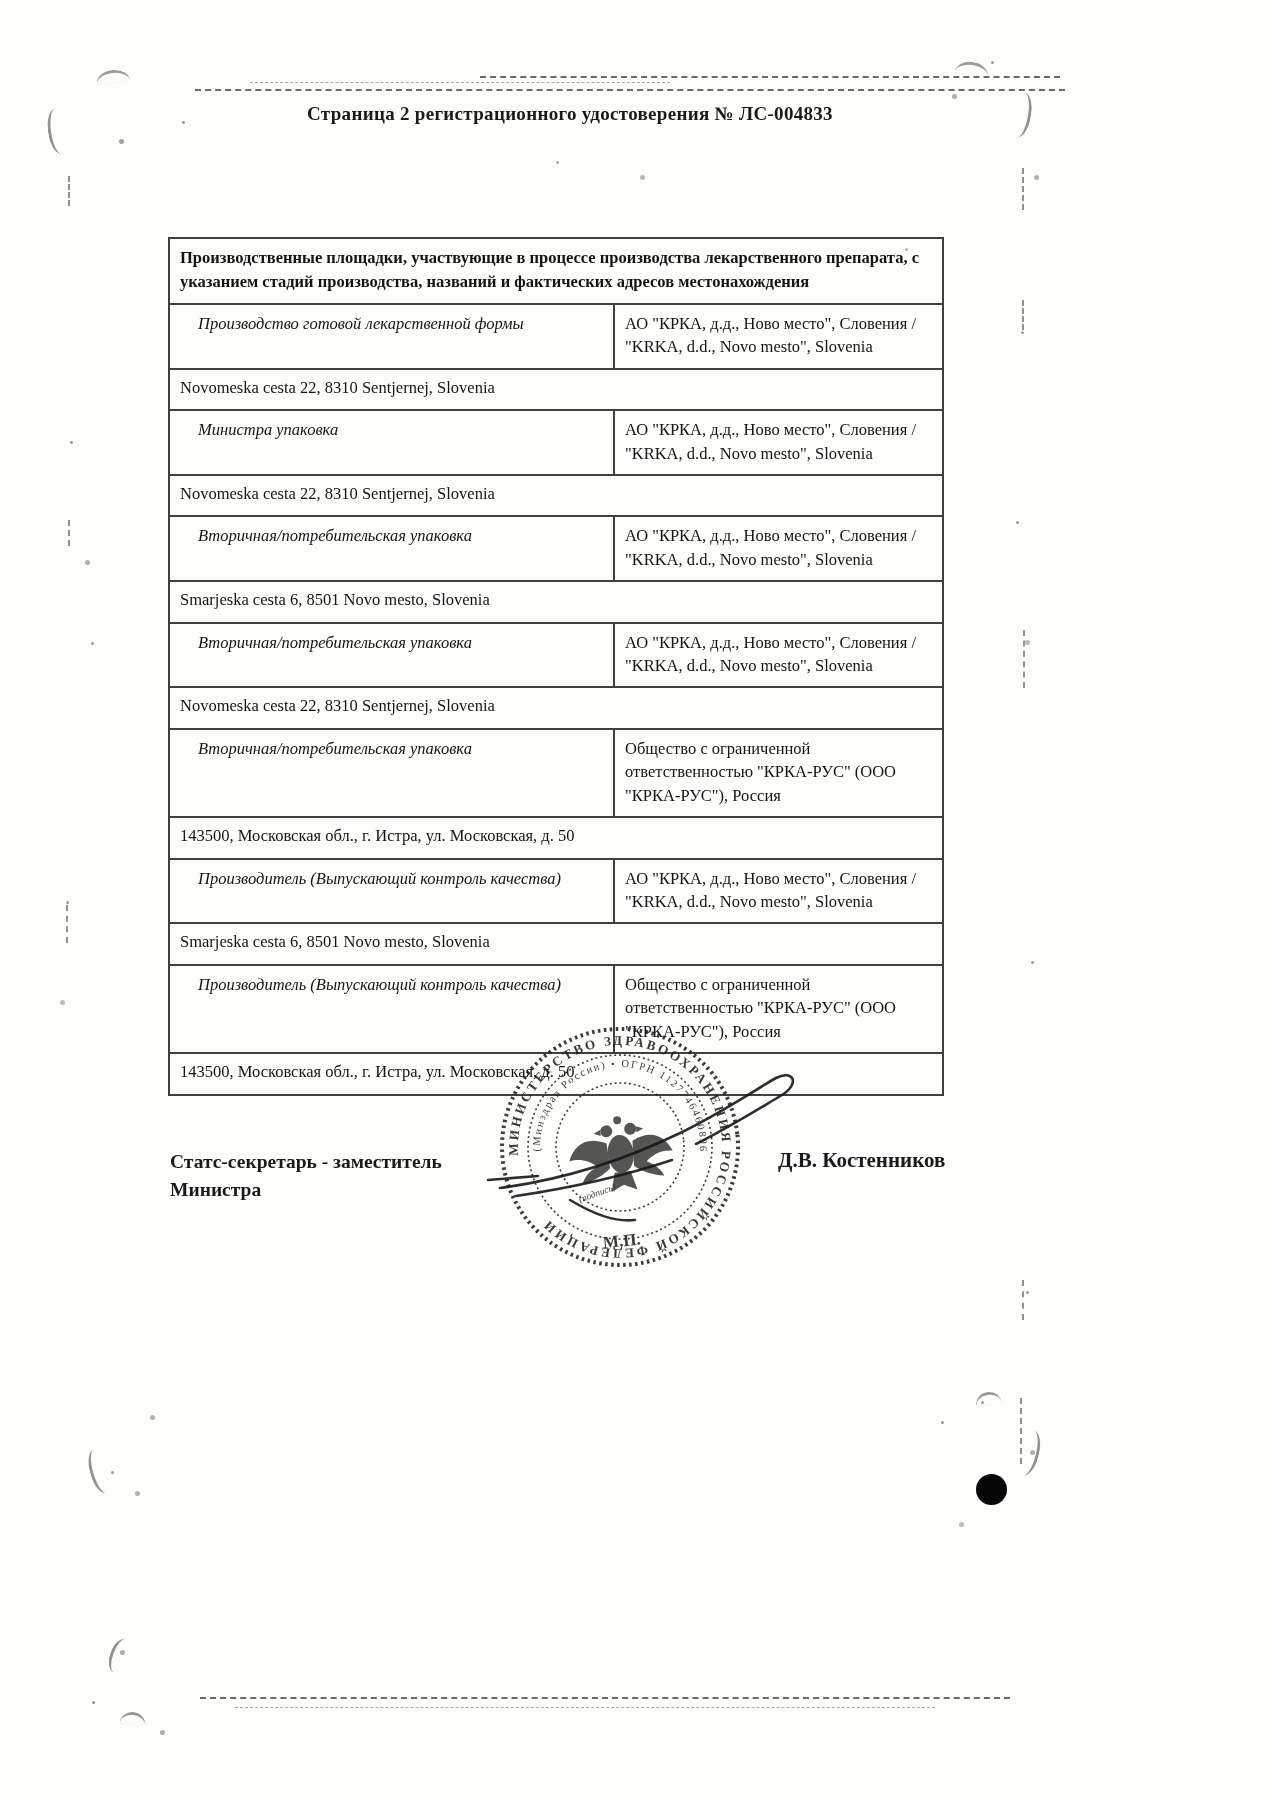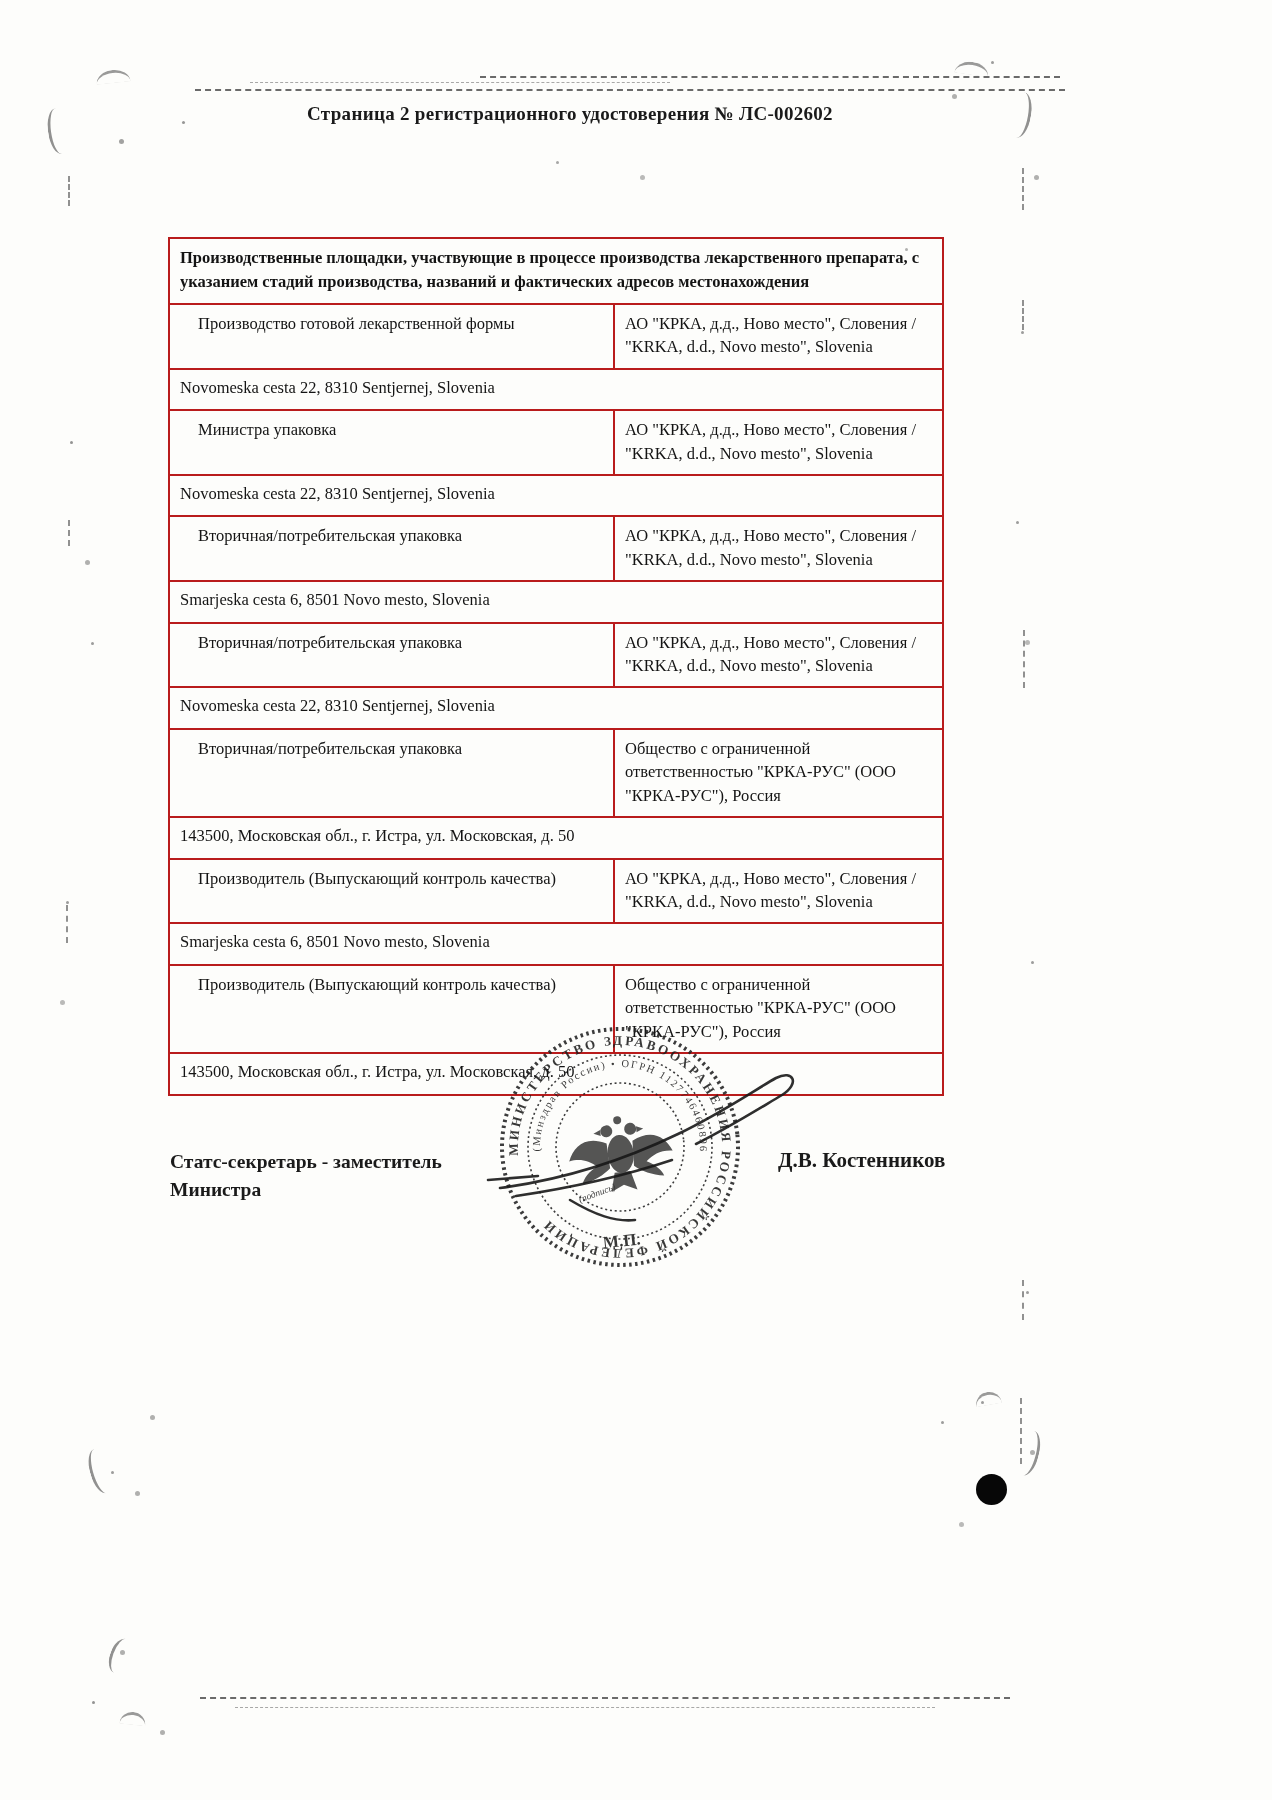--- a/index.html
+++ b/index.html
@@ -18,26 +18,26 @@
     text-align:center;font-size:19px;font-weight:600;
     letter-spacing:.3px;color:#1a1a1a;
   }
   
   .sites-table{
     position:absolute;left:168px;top:237px;width:776px;
     border-collapse:collapse;
     font-size:16.5px;line-height:1.42;color:#141414;
   }
   .sites-table td{
-    border:2px solid #b91c1c;
+    border:2px solid #404040;
     padding:7px 10px 9px 10px;
     vertical-align:top;
   }
   .sites-table .thead-cell{font-weight:700;font-size:16.5px;line-height:1.45;}
-  .sites-table .stage{width:57.5%;padding-left:28px;}
+  .sites-table .stage{font-style:italic;width:57.5%;padding-left:28px;}
   .sites-table .mfr{width:42.5%;}
   .sites-table .addr{padding-top:6px;padding-bottom:10px;}
   
   .sig-title{
     position:absolute;left:170px;top:1148px;width:340px;
     font-size:19.5px;font-weight:700;line-height:1.45;color:#1a1a1a;
   }
   .sig-name{
     position:absolute;left:778px;top:1148px;
     font-size:21px;font-weight:700;color:#1a1a1a;white-space:nowrap;
@@ -122,21 +122,21 @@
   <div class="artifact curve-r" style="left:1010px;top:92px;transform:rotate(10deg);"></div>
   <div class="artifact curve-r" style="left:1018px;top:1430px;transform:rotate(14deg);"></div>
   <div class="artifact curve-l" style="left:90px;top:1448px;transform:rotate(-16deg);"></div>
   <div class="artifact curve-l" style="left:110px;top:1638px;transform:rotate(20deg);height:36px;"></div>
   <div class="artifact tilde" style="left:96px;top:70px;transform:rotate(-6deg);"></div>
   <div class="artifact tilde" style="left:955px;top:62px;transform:rotate(8deg);"></div>
   <div class="artifact tilde" style="left:975px;top:1392px;transform:rotate(-10deg);width:26px;"></div>
   <div class="artifact tilde" style="left:120px;top:1712px;transform:rotate(6deg);width:26px;"></div>
   <div class="specks"></div>
 
-  <div class="doc-header">Страница 2 регистрационного удостоверения № ЛС-002602</div>
+  <div class="doc-header">Страница 2 регистрационного удостоверения № ЛС-004833</div>
 
   <table class="sites-table">
     <tbody>
       <tr>
         <td colspan="2" class="thead-cell">Производственные площадки, участвующие в процессе производства лекарственного препарата, с указанием стадий производства, названий и фактических адресов местонахождения</td>
       </tr>
       <tr>
         <td class="stage">Производство готовой лекарственной формы</td>
         <td class="mfr">АО "КРКА, д.д., Ново место", Словения / "KRKA, d.d., Novo mesto", Slovenia</td>
       </tr>

